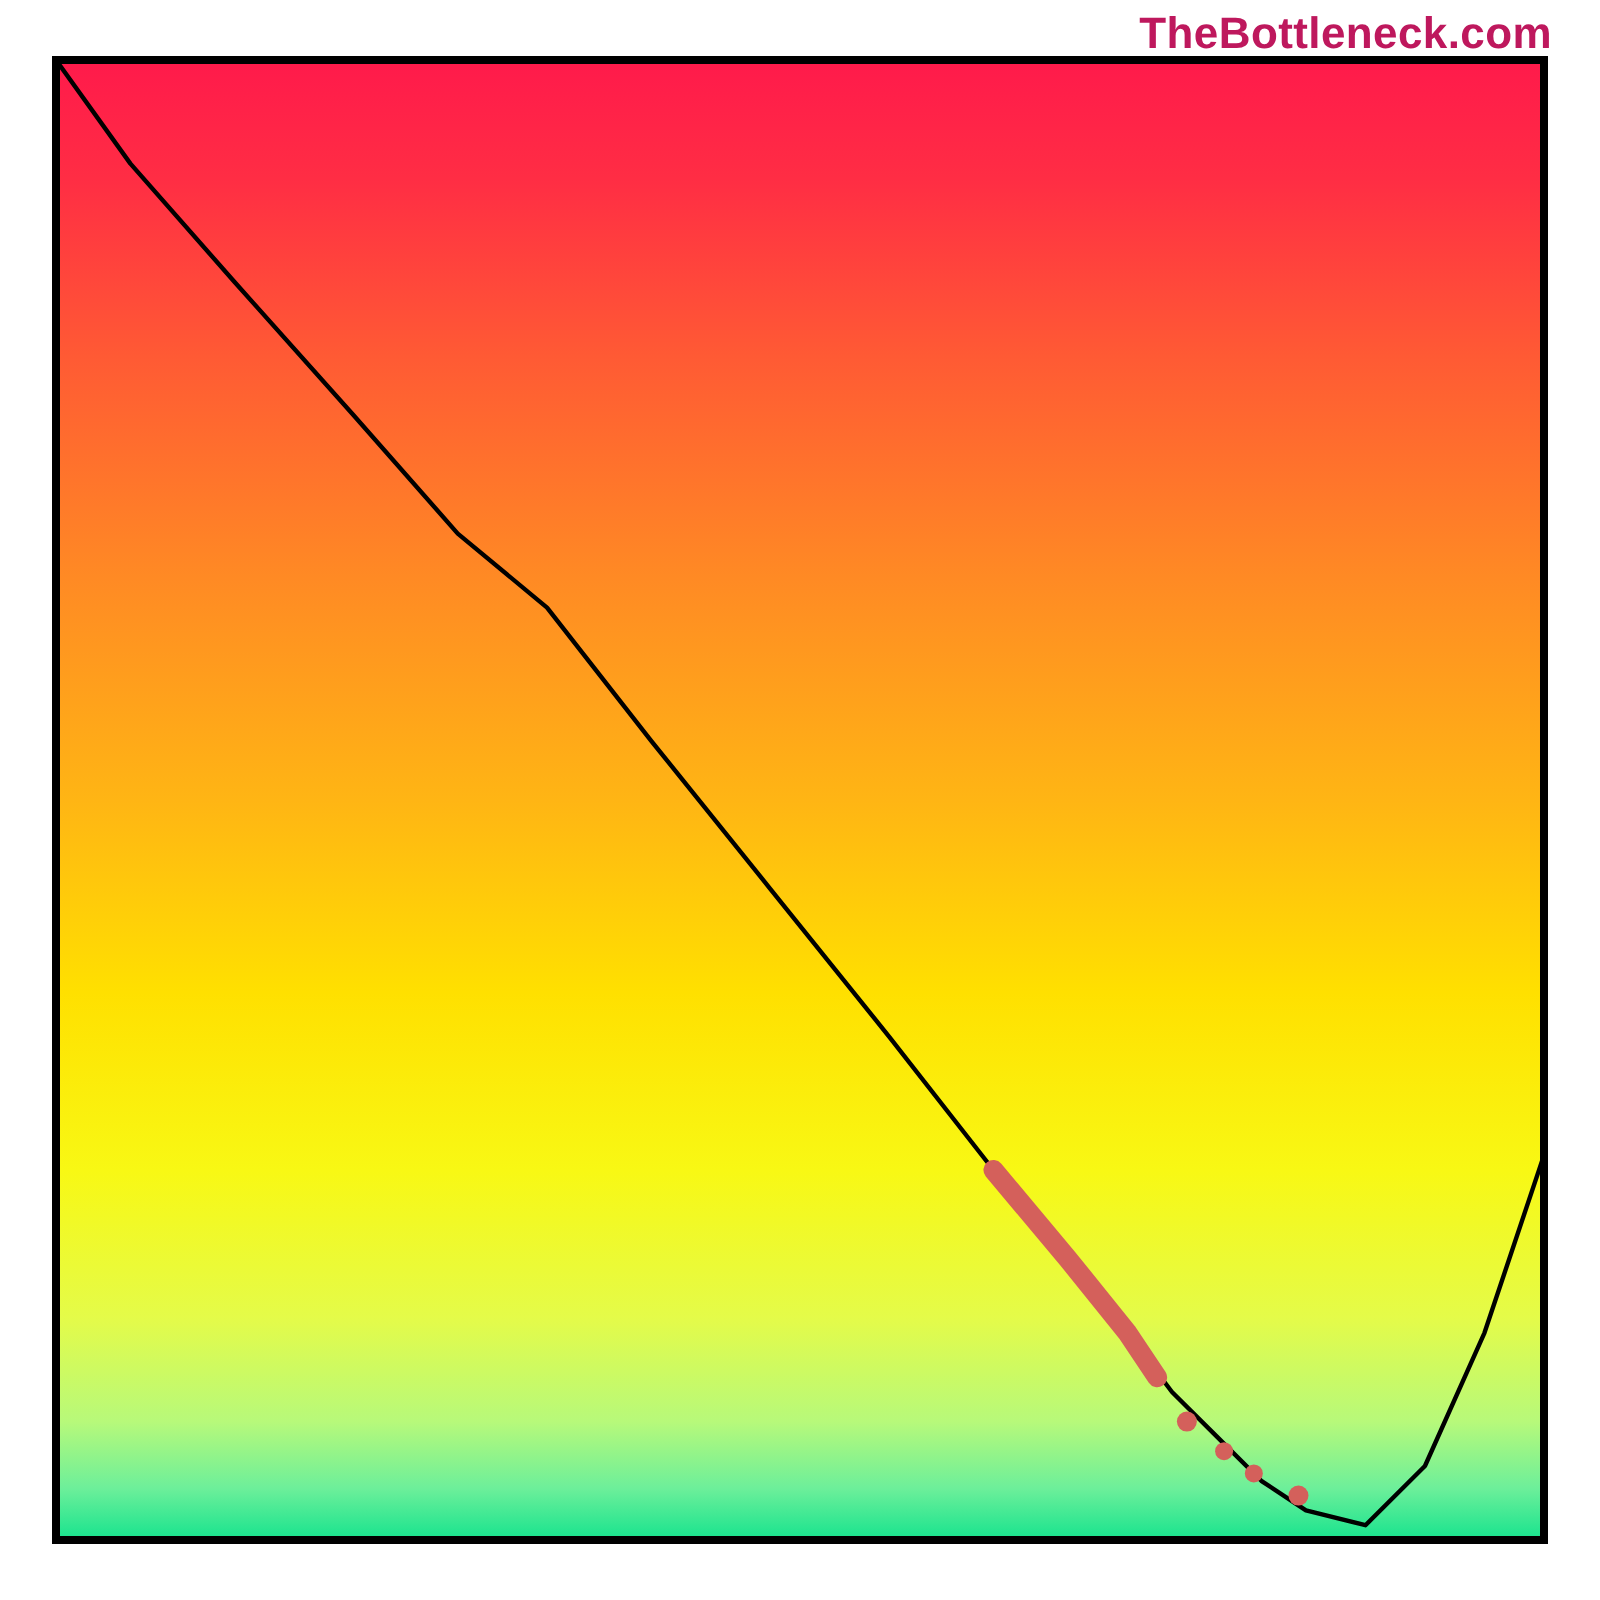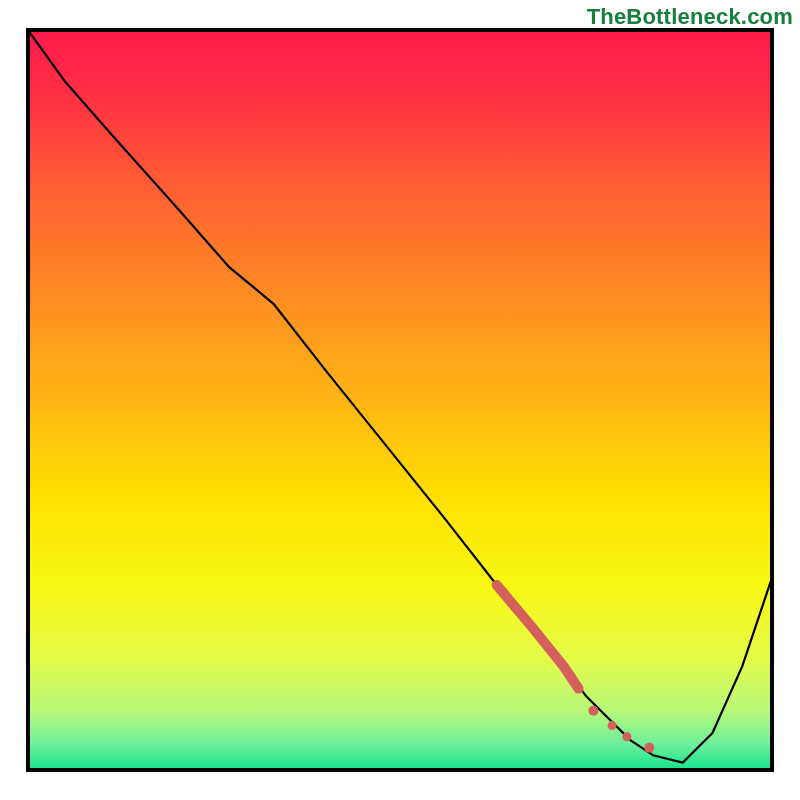--- a/index.html
+++ b/index.html
@@ -12,24 +12,24 @@
     overflow: hidden;
   }
   .frame {
     position: relative;
     width: 800px;
     height: 800px;
   }
   .watermark {
     position: absolute;
     top: 4px;
-    right: 7px;
+    right: 24px;
     font-size: 22px;
     font-weight: 600;
-    color: #15803d;
+    color: #be185d;
     letter-spacing: 0.2px;
     z-index: 5;
   }
   svg.plot {
     position: absolute;
     left: 0;
     top: 0;
     width: 800px;
     height: 800px;
   }

